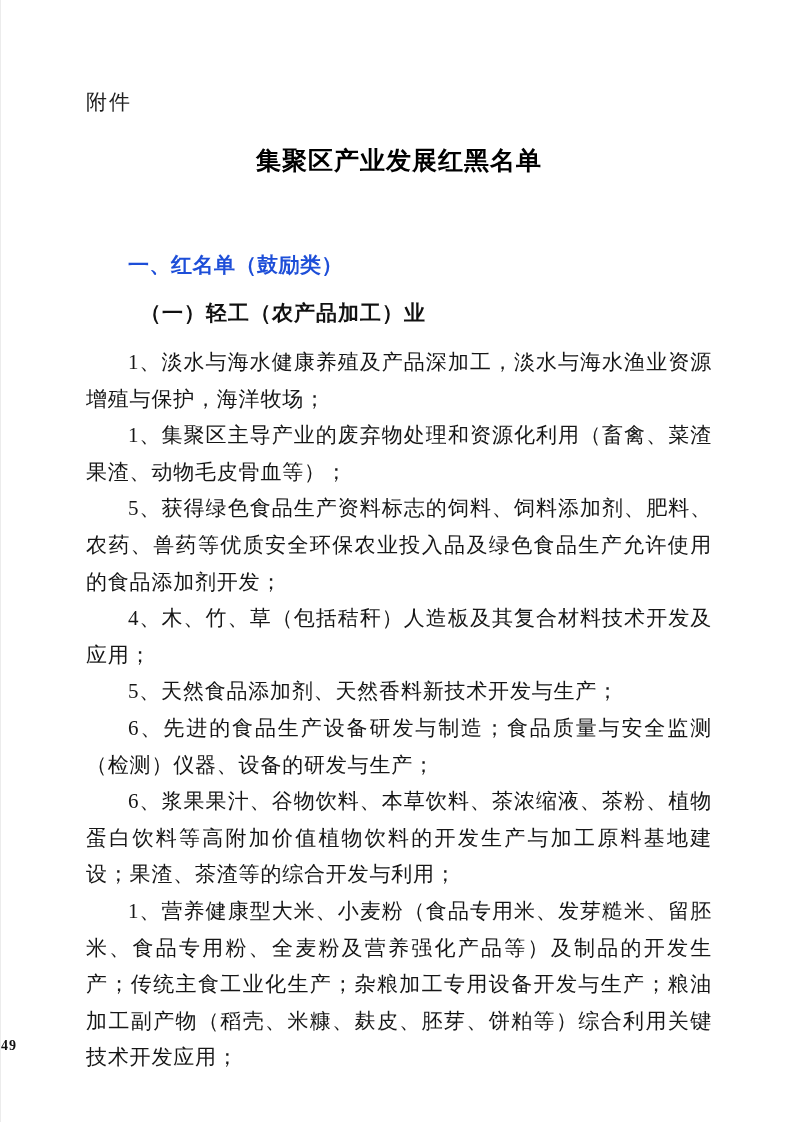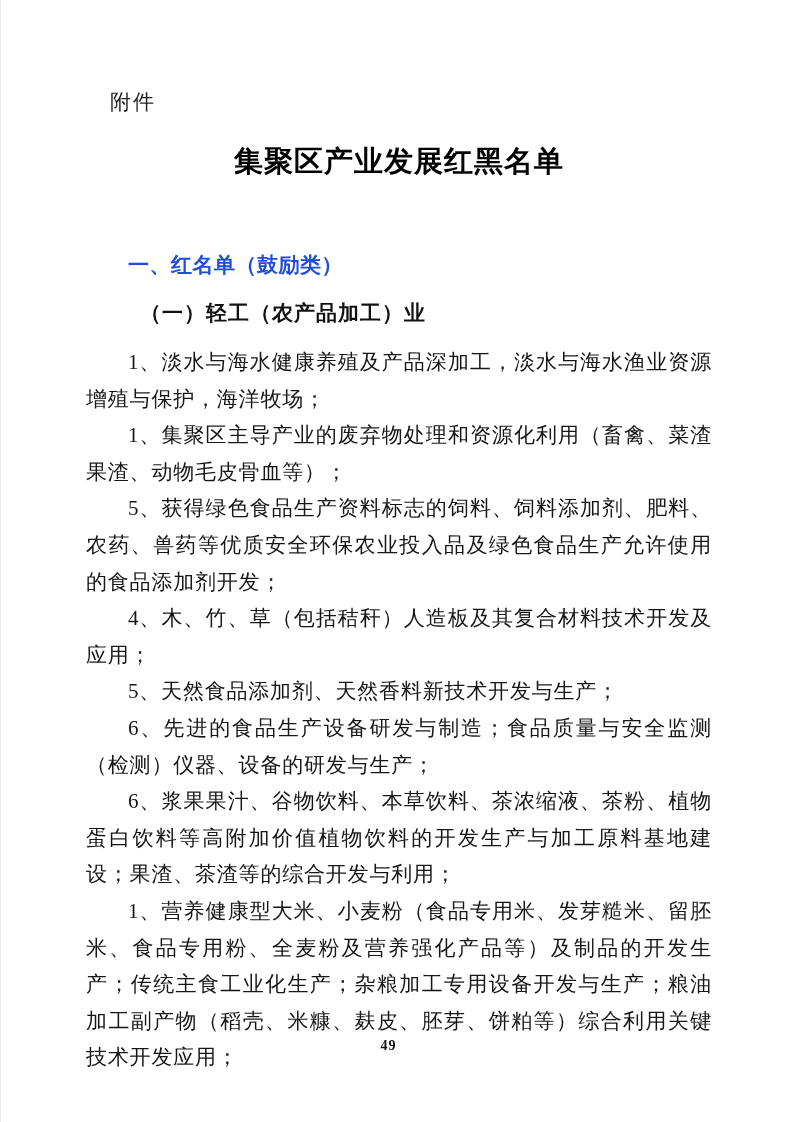--- a/index.html
+++ b/index.html
@@ -17,26 +17,25 @@
     border-left: 1px solid #ececec;
     padding: 90px 81px 0 85px;
     color: #1a1a1a;
     overflow: hidden;
   }
   .attachment {
     font-size: 21px;
     line-height: 24px;
     letter-spacing: 2px;
     color: #1f1f1f;
-    margin-left: 24px;
   }
   .doc-title {
     margin: 26px 0 0 0;
     text-align: center;
-    font-size: 29px;
+    font-size: 25px;
     line-height: 42px;
     font-weight: bold;
     letter-spacing: 1px;
     color: #000000;
     font-family: "Liberation Serif", "DejaVu Serif", serif;
   }
   .section-heading {
     margin: 64px 0 0 0;
     font-size: 21px;
     line-height: 37px;
@@ -64,21 +63,21 @@
     text-align: justify;
     letter-spacing: 0.8px;
     color: #161616;
     font-family: "Liberation Serif", "DejaVu Serif", serif;
   }
   .page-number {
     position: absolute;
     left: 0;
     right: 17px;
     top: 1038px;
-    text-align: center;
+    text-align: left;
     font-size: 14px;
     font-weight: bold;
     color: #111111;
     letter-spacing: 1px;
   }
 </style>
 </head>
 <body>
 
 <div class="page">

